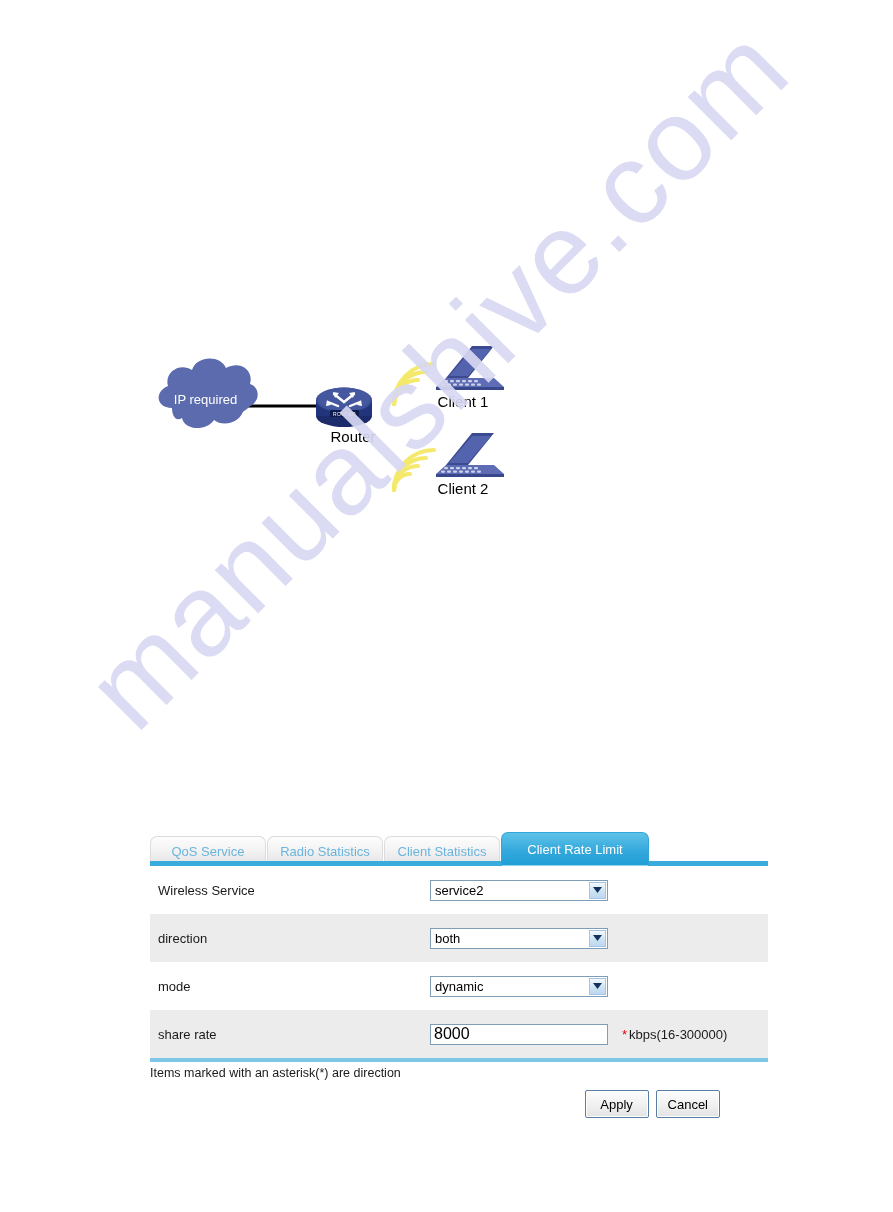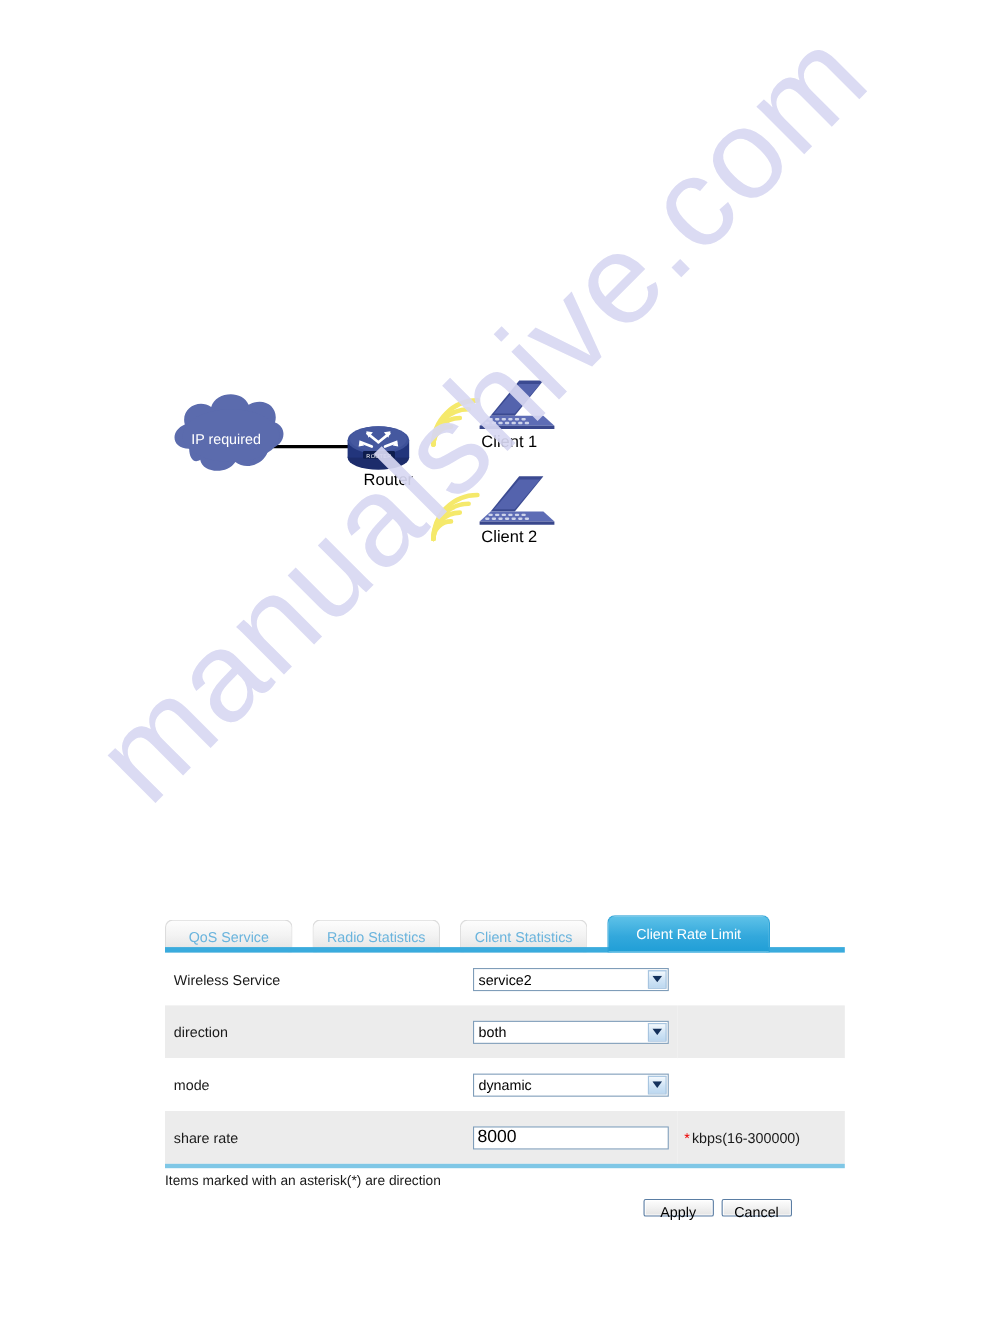--- a/index.html
+++ b/index.html
@@ -97,21 +97,21 @@
     text-align: center;
     font-size: 13px;
     border-top-left-radius: 7px;
     border-top-right-radius: 7px;
     box-sizing: border-box;
     position: relative;
     user-select: none;
   }
   .tab.inactive {
     width: 116px;
-    margin-right: 18px;
+    margin-right: 1px;
     color: #6ab4dd;
     background: linear-gradient(to bottom, #fdfdfd 0%, #f3f3f3 45%, #e2e2e2 100%);
     border: 1px solid #dcdcdc;
     border-bottom: none;
   }
   .tab.active {
     width: 148px;
     height: 34px;
     line-height: 34px;
     color: #ffffff;
@@ -220,21 +220,21 @@
     margin-top: 10px;
     width: 618px;
     display: flex;
     justify-content: flex-end;
     gap: 7px;
     padding-right: 48px;
     box-sizing: border-box;
   }
   .btn {
     min-width: 64px;
-    height: 16px;
+    height: 28px;
     padding: 3px 11px;
     font-family: "Liberation Sans", sans-serif;
     font-size: 13px;
     color: #000;
     background: linear-gradient(to bottom, #fdfdfd 0%, #f0f0f0 55%, #e3e3e3 100%);
     border: 1px solid #5a7da3;
     border-radius: 2px;
     box-shadow: 0 0 0 1px #ffffff inset;
     cursor: pointer;
   }

